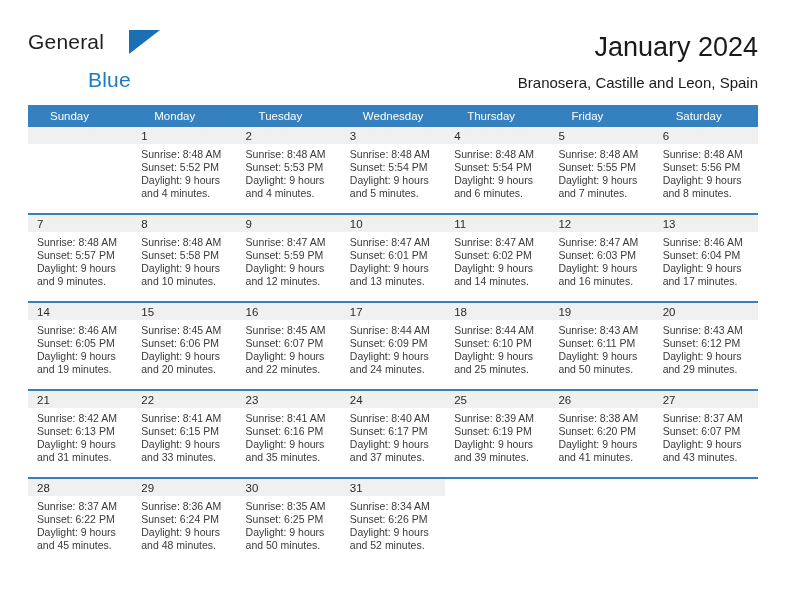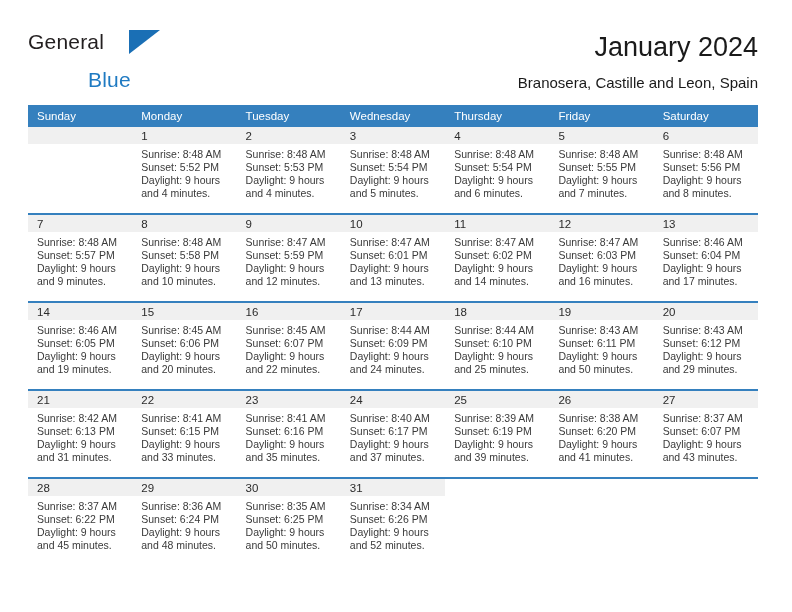--- a/index.html
+++ b/index.html
@@ -93,21 +93,21 @@
     width: 730px;
     border-collapse: collapse;
     table-layout: fixed;
   }
   .calendar th {
     background: #3580be;
     color: #ffffff;
     font-size: 11.5px;
     font-weight: normal;
     text-align: left;
-    padding: 5px 0 5px 9px;
+    padding: 5px 0 5px 22px;
     height: 12px;
     border: none;
   }
   .calendar td {
     vertical-align: top;
     padding: 0;
     border: none;
     width: 104.28px;
   }
   .week-row > td {

